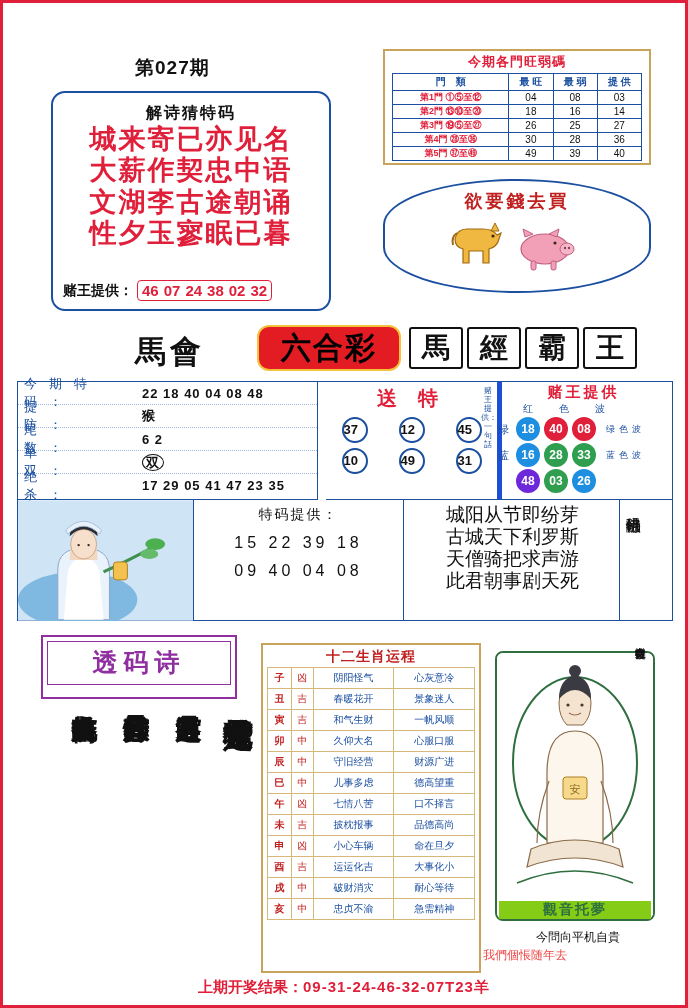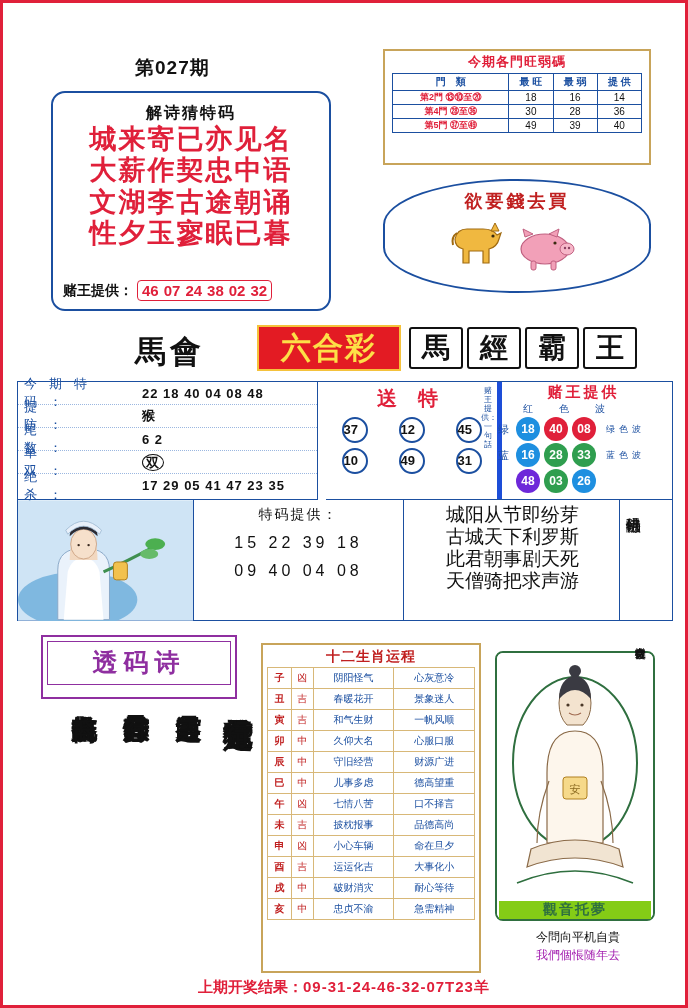--- a/index.html
+++ b/index.html
@@ -87,22 +87,22 @@
   .pig { position:absolute; left:130px; top:14px; width:62px; height:44px; }
 
   
   .banner { position:absolute; left:14px; top:322px; width:656px; height:52px; }
   .b-mahui {
     position:absolute; left:118px; top:6px; font-size:31px; font-weight:bold;
     color:#111; letter-spacing:4px; font-family:"Liberation Serif", serif;
   }
   .b-lhc {
     position:absolute; left:240px; top:0px; width:144px; height:46px;
-    background:#e31b23; border:2px solid #f5c23b; border-radius:0;
-    color:#fde047; font-size:30px; font-weight:bold; text-align:center;
+    background:#e31b23; border:2px solid #f5c23b; border-radius:12px;
+    color:#000000; font-size:30px; font-weight:bold; text-align:center;
     line-height:42px; letter-spacing:2px; font-family:"Liberation Serif", serif;
   }
   .b-mjbw {
     position:absolute; left:392px; top:2px; display:flex; gap:4px;
   }
   .b-mjbw span {
     display:block; width:54px; height:42px; line-height:38px; text-align:center;
     background:#fff; border:2px solid #111; border-radius:3px;
     font-size:28px; font-weight:bold; color:#111; font-family:"Liberation Serif", serif;
   }
@@ -246,22 +246,22 @@
   .bud-vtext {
     position:absolute; left:630px; top:636px;
     writing-mode:vertical-rl; text-orientation:upright;
     font-size:11px; color:#111; line-height:1.2;
   }
   .bud-bottom1 {
     position:absolute; left:480px; top:926px; width:190px; text-align:center;
     font-size:12px; color:#111;
   }
   .bud-bottom2 {
-    position:absolute; left:480px; top:944px; width:190px; text-align:center;
-    font-size:12px; color:#a21caf;
+    position:absolute; left:480px; top:944px; width:190px; text-align:left;
+    font-size:12px; color:#ef4444;
   }
 
   .footer {
     position:absolute; left:0; bottom:8px; width:100%; text-align:center;
     font-size:15px; font-weight:bold; color:#e0203a;margin-top:40px;
   }
   .footer .lab { color:#e0203a; }
   .footer .res { color:#e0203a; letter-spacing:1px; }
 </style>
 </head>
@@ -294,24 +294,36 @@
     <div class="wtitle">今期各門旺弱碼</div>
     <table>
       <tbody>
           <tr>
         <th>門　類</th>
         <th>最 旺</th>
         <th>最 弱</th>
         <th>提 供</th>
       </tr>
       <tr>
+        <td class="m">第1門 ①⑤至⑫</td>
+        <td>04</td>
+        <td>08</td>
+        <td>03</td>
+      </tr>
+      <tr>
         <td class="m">第2門 ⑬⑩至⑳</td>
         <td>18</td>
         <td>16</td>
         <td>14</td>
+      </tr>
+      <tr>
+        <td class="m">第3門 ⑲⑤至㉗</td>
+        <td>26</td>
+        <td>25</td>
+        <td>27</td>
       </tr>
       <tr>
         <td class="m">第4門 ㉘至㊱</td>
         <td>30</td>
         <td>28</td>
         <td>36</td>
       </tr>
       <tr>
         <td class="m">第5門 ㊲至㊾</td>
         <td>49</td>
@@ -451,22 +463,22 @@
     <div class="low-mid">
       <div class="tm-title">特码提供：</div>
       <div class="tm-nums">15  22  39  18</div>
       <div class="tm-nums">09  40  04  08</div>
     </div>
 
     <div class="low-right">
       <div class="poem2">
         <div>城阳从节即纷芽</div>
         <div>古城天下利罗斯</div>
+        <div>天僧骑把求声游</div>
         <div>此君朝事剧天死</div>
-        <div>天僧骑把求声游</div>
       </div>
     </div>
 
     <div class="low-far">
       <div class="vtext">佛祖献码诗</div>
     </div>
   </div>
 
   <div class="tm-box">
     <div class="inner">透码诗</div>

